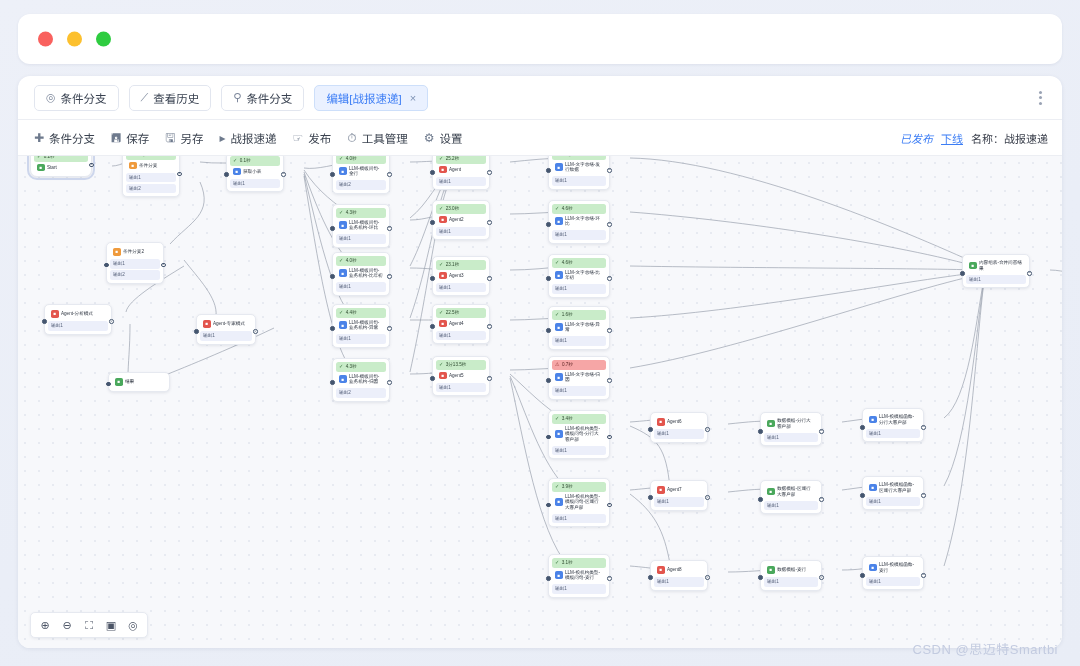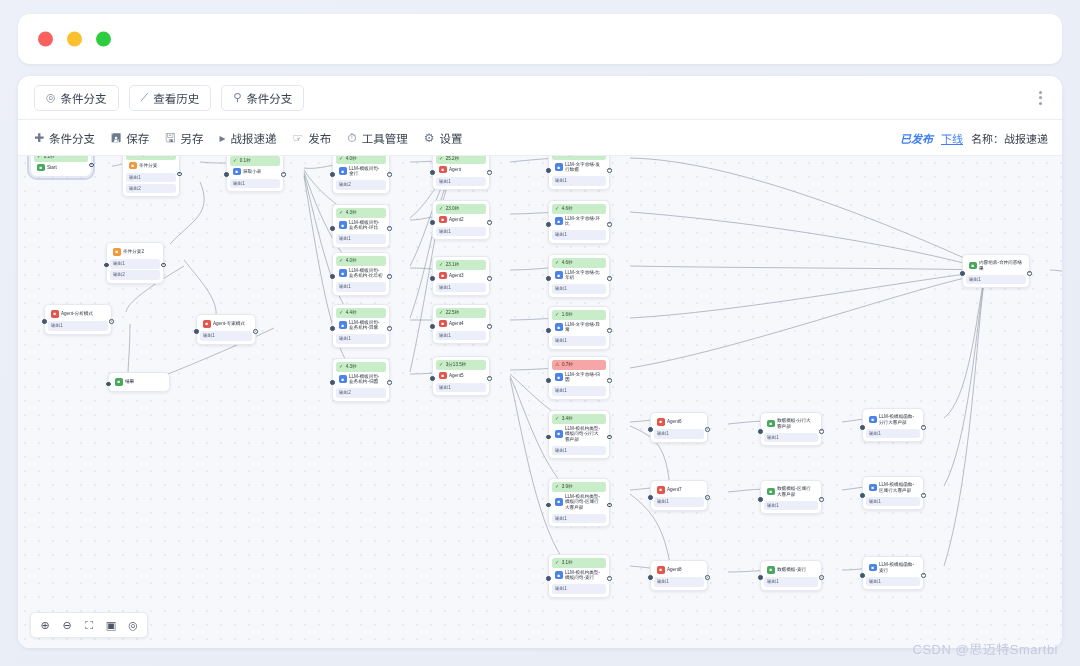--- a/index.html
+++ b/index.html
@@ -76,21 +76,21 @@
   .tbtn {
     display: flex; align-items: center; gap: 5px;
     font-size: 11.5px; color: #3a424f; cursor: pointer;
     white-space: nowrap;
   }
   .tbtn .ico { color: #6e7a8d; font-size: 12px; line-height: 1; display:inline-block; }
   .tb-right {
     position: absolute; right: 14px; top: 50%; transform: translateY(-50%);
     display: flex; align-items: center; gap: 8px; font-size: 11px;
   }
-  .pub { color: #3d7ef5; font-weight: bold; font-style: italic; cursor: pointer; }
+  .pub { color: #3d7ef5; font-weight: normal; font-style: italic; cursor: pointer; }
   .unpub { color: #3d7ef5; text-decoration: underline; cursor: pointer; }
   .flowname { color: #3d424e; }
 
   
   .canvas {
     position: relative;
     width: 1044px; height: 492px;
     background: #f7f8fb;
     overflow: hidden;
   }
@@ -188,20 +188,24 @@
       <span class="ico">◎</span>
       <span>条件分支</span>
     </div>
     <div class="tab">
       <span class="ico">⟋</span>
       <span>查看历史</span>
     </div>
     <div class="tab">
       <span class="ico">⚲</span>
       <span>条件分支</span>
+    </div>
+    <div class="tab active">
+      <span>编辑[战报速递]</span>
+      <span class="close">×</span>
     </div>
     <div class="kebab">
       <i></i>
       <i></i>
       <i></i>
     </div>
   </div>
 
   <div class="toolbar">
     <div class="tbtn">

